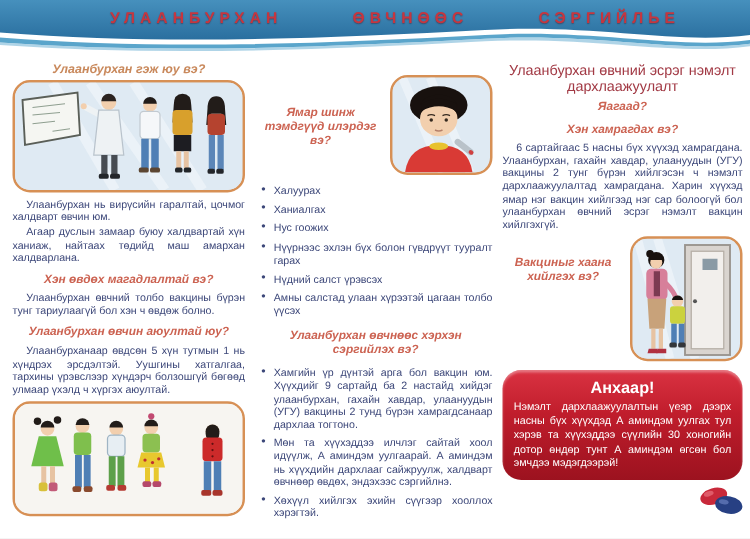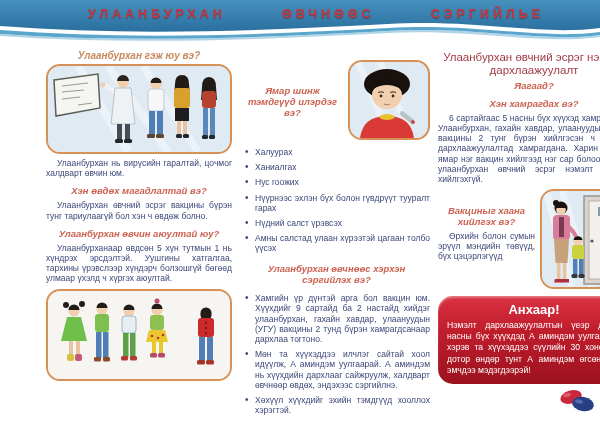--- a/index.html
+++ b/index.html
@@ -6,21 +6,21 @@
   .page{position:relative;width:600px;height:431px;background:#ffffff;overflow:hidden;
         font-family:"Liberation Sans","DejaVu Sans",sans-serif;margin:0 auto;}
   
   .header{position:absolute;top:0;left:0;width:556px;height:46px;}
   .header svg{position:absolute;top:0;left:0;display:block;}
   .header-title{position:absolute;top:7px;left:0;width:600px;box-sizing:border-box;
         padding:0 56px 0 88px;display:flex;justify-content:space-between;
         font-weight:bold;font-size:12.5px;letter-spacing:4px;color:#c6363f;
         text-shadow:0 1px 1px rgba(70,10,15,.4);white-space:nowrap;}
   
-  .col{position:absolute;top:48px;margin-left:36px;}
+  .col{position:absolute;top:48px;}
   .col-left{left:10px;width:186px;}
   .col-mid{left:207px;top:60px;width:187px;}
   .col-right{left:402px;width:192px;}
   
   .h{font-style:italic;font-weight:bold;text-align:center;margin:0;}
   .h-orange{color:#c9895c;font-size:10px;margin:2px 0 3px;}
   .h-red{color:#cc6352;font-size:9.5px;margin:7px 0 4px;}
   .body{color:#3c4779;font-size:8.5px;line-height:1.2;text-align:justify;margin:0 0 2px;}
   .ind{text-indent:11px;}
   .r-title{color:#a23a45;font-weight:normal;font-size:11.5px;line-height:1.12;
@@ -109,23 +109,24 @@
         <path d="M154,21 q0,-10 7,-10 q7,0 7,10 l1,13 h-3 l-1,-9 -8,0 -1,9 h-3 z" fill="#221c19"></path>
         <rect x="154" y="25" width="14" height="17" rx="3" fill="#b5432f"></rect>
         <rect x="155" y="42" width="5" height="28" fill="#5b86b8"></rect>
         <rect x="162" y="42" width="5" height="28" fill="#5b86b8"></rect>
         <rect x="154" y="69" width="6" height="4" rx="1.5" fill="#23262a"></rect>
         <rect x="161" y="69" width="6" height="4" rx="1.5" fill="#23262a"></rect>
       </svg>
     </div>
 
     <p class="body ind">Улаанбурхан нь вирүсийн гаралтай, цочмог халдварт өвчин юм.</p>
+    <p class="body ind">Агаар дуслын замаар буюу халдвартай хүн ханиаж, найтаах төдийд маш амархан халдварлана.</p>
 
     <h3 class="h h-red">Хэн өвдөх магадлалтай вэ?</h3>
-    <p class="body ind">Улаанбурхан өвчний эсрэг вакцины бүрэн тунг тариулаагүй бол хэн ч өвдөж болно.</p>
+    <p class="body ind">Улаанбурхан өвчний толбо вакцины бүрэн тунг тариулаагүй бол хэн ч өвдөж болно.</p>
 
     <h3 class="h h-red">Улаанбурхан өвчин аюултай юу?</h3>
     <p class="body ind">Улаанбурханаар өвдсөн 5 хүн тутмын 1 нь хүндрэх эрсдэлтэй. Уушгины хатгалгаа, тархины үрэвслээр хүндэрч болзошгүй бөгөөд улмаар үхэлд ч хүргэх аюултай.</p>
 
     <div class="illus illus-kids">
       <svg width="182" height="88" viewBox="0 0 182 88">
         <rect width="182" height="88" fill="#f7f5f1"></rect>
         <circle cx="26" cy="20" r="5.5" fill="#f2cfae"></circle>
         <path d="M20.5,19 a5.5,5.5 0 0,1 11,0 z" fill="#221c19"></path>
         <circle cx="18" cy="14" r="3" fill="#221c19"></circle>
@@ -207,36 +208,35 @@
       <li>Нүүрнээс эхлэн бүх болон гүвдрүүт тууралт гарах</li>
       <li>Нүдний салст үрэвсэх</li>
       <li>Амны салстад улаан хүрээтэй цагаан толбо үүсэх</li>
     </ul>
 
     <h3 class="h h-red prevent-head">Улаанбурхан өвчнөөс хэрхэн сэргийлэх вэ?</h3>
 
     <ul class="blist">
       <li>Хамгийн үр дүнтэй арга бол вакцин юм. Хүүхдийг 9 сартайд ба 2 настайд хийдэг улаанбурхан, гахайн хавдар, улаануудын (УГУ) вакцины 2 тунд бүрэн хамрагдсанаар дархлаа тогтоно.</li>
       <li>Мөн та хүүхэддээ илчлэг сайтай хоол идүүлж, А аминдэм уулгаарай. А аминдэм нь хүүхдийн дархлааг сайжруулж, халдварт өвчнөөр өвдөх, эндэхээс сэргийлнэ.</li>
-      <li>Хөхүүл хүүхдийг эхийн тэмдгүүд хооллох хэрэгтэй.</li>
+      <li>Хөхүүл хийлгэх эхийн сүүгээр хооллох хэрэгтэй.</li>
     </ul>
   </div>
 
   <div class="col col-right">
     <h2 class="r-title">Улаанбурхан өвчний эсрэг нэмэлт дархлаажуулалт</h2>
 
     <h3 class="h h-red" style="margin-top:3px;">Яагаад?</h3>
 
     <h3 class="h h-red">Хэн хамрагдах вэ?</h3>
     <p class="body ind">6 сартайгаас 5 насны бүх хүүхэд хамрагдана. Улаанбурхан, гахайн хавдар, улаануудын (УГУ) вакцины 2 тунг бүрэн хийлгэсэн ч нэмэлт дархлаажуулалтад хамрагдана. Харин хүүхэд ямар нэг вакцин хийлгээд нэг сар болоогүй бол улаанбурхан өвчний эсрэг нэмэлт вакцин хийлгэхгүй.</p>
 
     <div class="where-row">
       <div class="where-left">
         <h3 class="h h-red" style="margin:0 0 4px;">Вакциныг хаана хийлгэх вэ?</h3>
-        <p class="body ind">Өрхийн болон сумын эрүүл мэндийн төвүүд, бүх цэцэрлэгүүд</p>
       </div>
       <div class="illus where-illus">
         <svg width="82" height="96" viewBox="0 0 82 96">
           <rect width="82" height="96" fill="#dfeaf3"></rect>
           <path d="M4,0 L30,96 M20,0 L50,96" stroke="#eef4f9" stroke-width="7" opacity=".8"></path>
           <rect x="42" y="5" width="36" height="88" fill="#d9d4cf" stroke="#9a948e" stroke-width="1.5"></rect>
           <rect x="47" y="10" width="26" height="78" fill="#f2efec" stroke="#b5aea6" stroke-width="1"></rect>
           <rect x="56" y="16" width="12" height="9" fill="#8a9aa5"></rect>
           <circle cx="50" cy="50" r="1.6" fill="#555555"></circle>
           <circle cx="19" cy="17" r="6.5" fill="#18110e"></circle>

